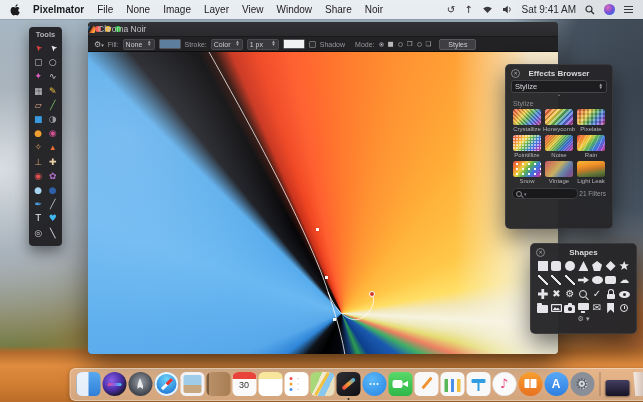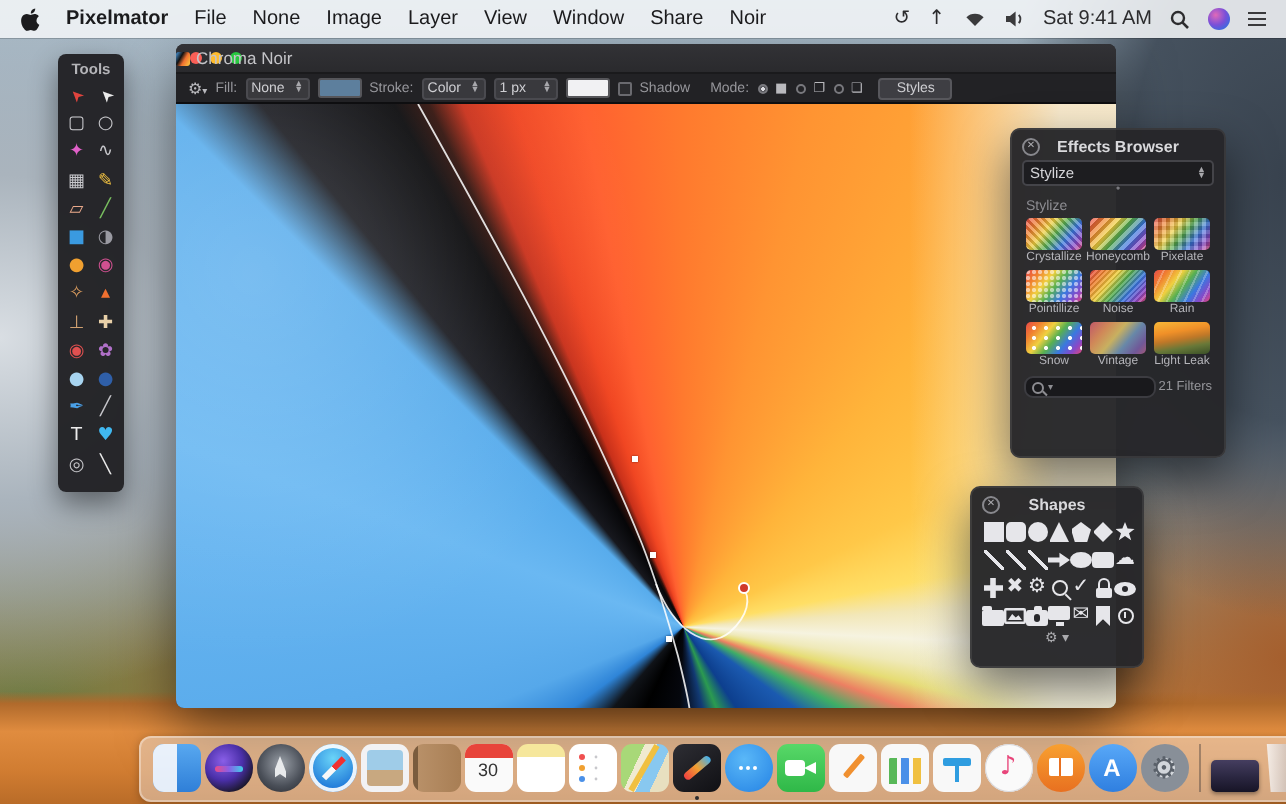--- a/index.html
+++ b/index.html
@@ -103,21 +103,21 @@
   .fx-snow{background-image:radial-gradient(circle at 4px 3px,rgba(255,255,255,.95) .8px,rgba(0,0,0,0) 1.2px),linear-gradient(130deg,#e84848,#f08030 18%,#f0d040 36%,#58b050 52%,#3a78e0 70%,#8848c8 86%,#e04878);background-size:6px 5px,100% 100%;}
   .fx-vintage{background:linear-gradient(130deg,#c05868 0%,#d08858 25%,#c8b060 45%,#6888a8 65%,#705898 85%,#a05878 100%);}
   .fx-light-leak{background:linear-gradient(170deg,#f8b838 0%,#f09028 32%,#c07828 52%,#687838 74%,#3a5028 100%);}
   #fx-footer{display:flex;align-items:center;justify-content:space-between;padding:4px 6px 0;}
   #fx-search{width:58px;height:9px;border-radius:4.5px;background:#19191c;border:1px solid #3c3c41;
     display:flex;align-items:center;gap:2px;padding:0 3px;color:#8d8d92;font-size:6px;}
   .mini-mag{width:4px;height:4px;border:1px solid #8d8d92;border-radius:50%;position:relative;}
   .mini-mag::after{content:"";position:absolute;right:-2px;bottom:-1px;width:2.5px;height:1px;background:#8d8d92;transform:rotate(45deg);}
   #fx-count{font-size:6.5px;color:#96969b;}
   
-  #shapes{left:485px;top:243px;width:87px;height:91px;}
+  #shapes{left:530px;top:243px;width:107px;height:91px;}
   #shapes-grid{display:grid;grid-template-columns:repeat(7,1fr);grid-auto-rows:14px;padding:2px 5px 0;
     align-items:center;justify-items:center;}
   .shape{width:10px;height:10px;background:#e6e6ea;position:relative;display:inline-block;}
   .glyph-shape{background:transparent !important;width:auto;height:auto;font-size:10px;line-height:10px;color:#e6e6ea;}
   .sh-rounded-square{border-radius:2.5px;} .sh-circle{border-radius:50%;}
   .sh-triangle{clip-path:polygon(50% 0,100% 100%,0 100%);}
   .sh-pentagon{clip-path:polygon(50% 0,100% 38%,81% 100%,19% 100%,0 38%);}
   .sh-diamond{clip-path:polygon(50% 0,100% 50%,50% 100%,0 50%);}
   .sh-star{clip-path:polygon(50% 0,63% 33%,98% 35%,70% 56%,81% 91%,50% 70%,19% 91%,30% 56%,2% 35%,37% 33%);}
   .sh-line-1,.sh-line-2,.sh-line-3{background:linear-gradient(45deg,rgba(0,0,0,0) 43%,#e6e6ea 43% 57%,rgba(0,0,0,0) 57%);}

